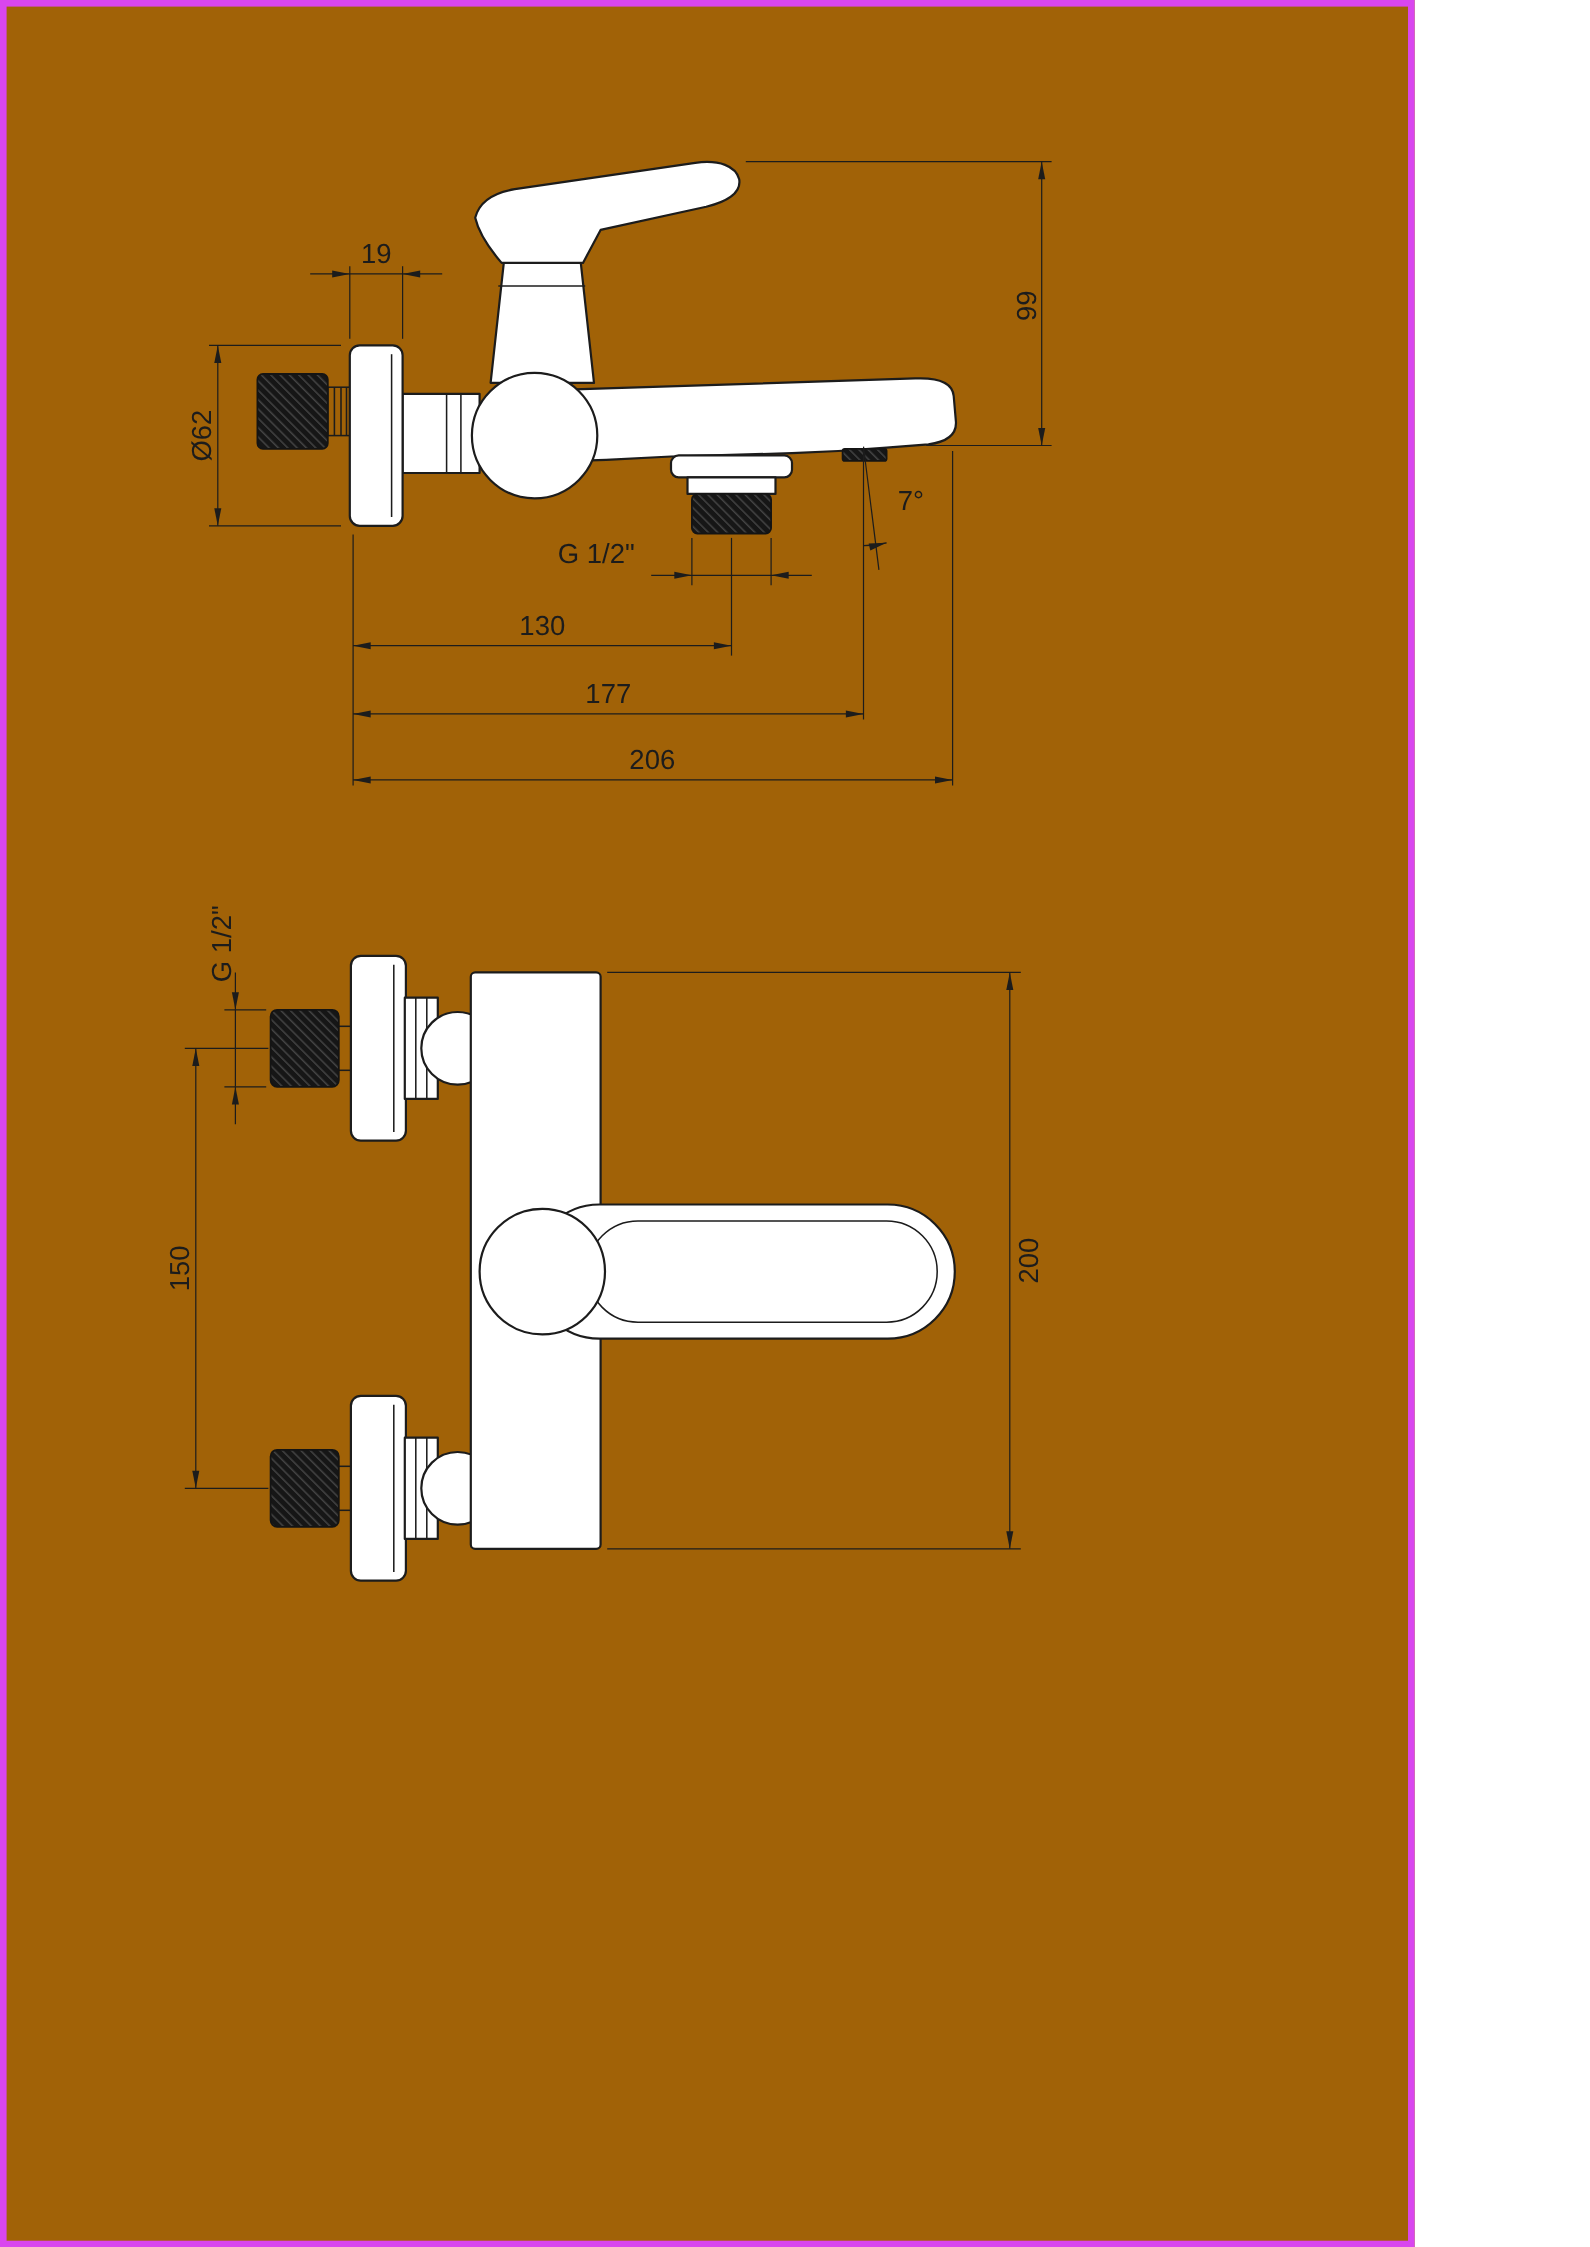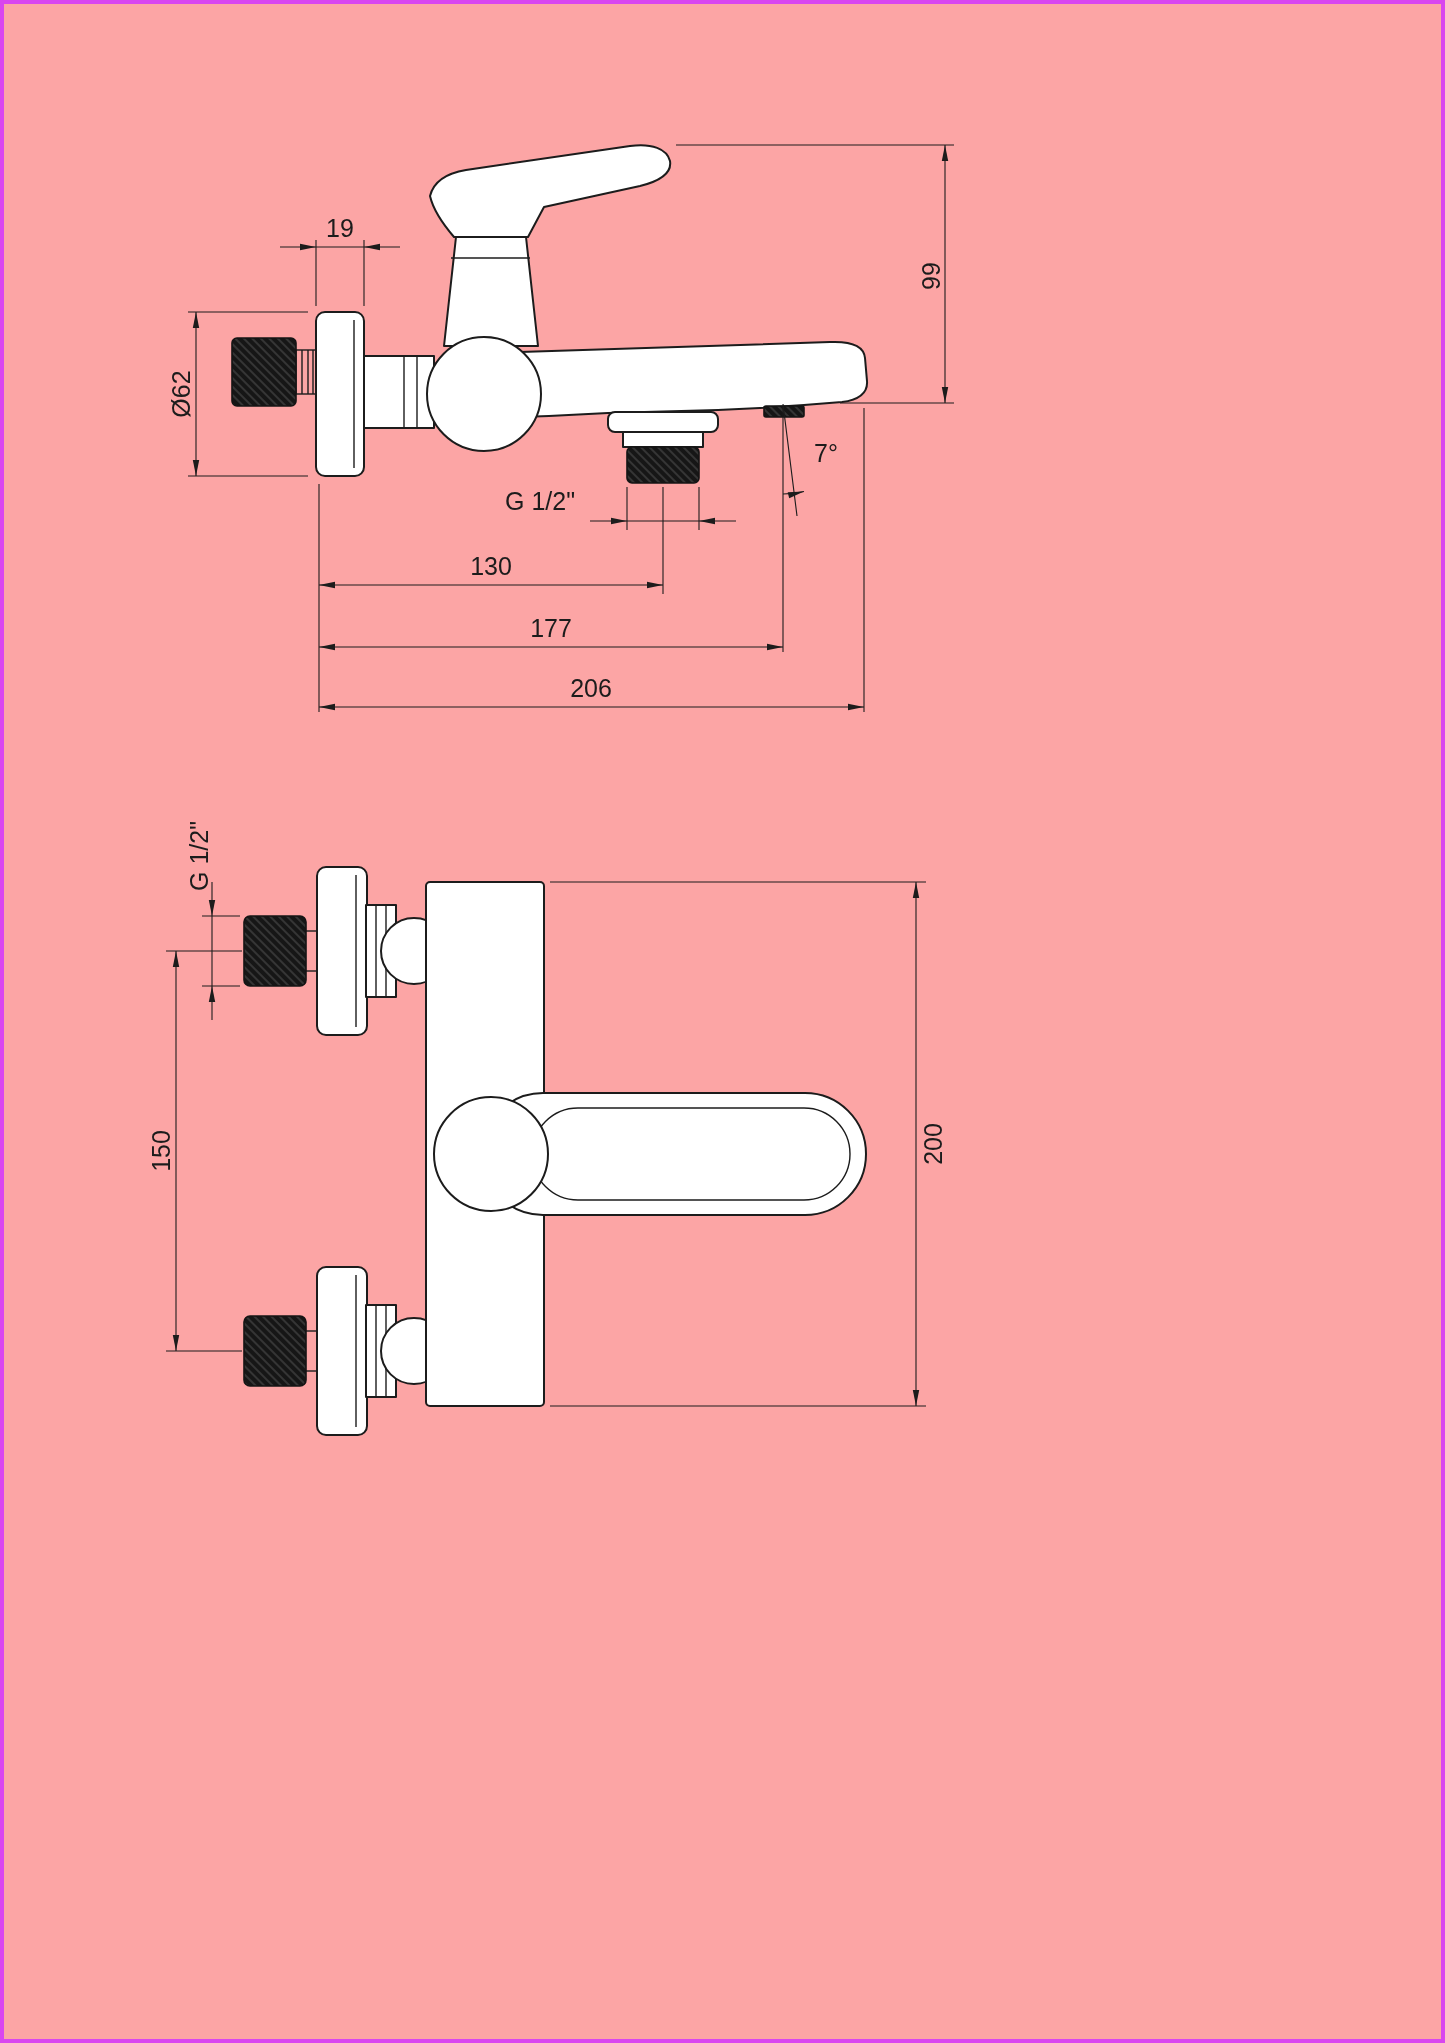--- a/index.html
+++ b/index.html
@@ -1,18 +1,18 @@
 <!DOCTYPE html>
 <html><head>
 <meta charset="utf-8">
 <style>
   html,body{margin:0;padding:0;background:#ffffff;}
   .page{
-    width:1445px;height:2043px;background:#fca5a5;
-    border:4px solid #d946ef;box-sizing:border-box;position:relative;
+    width:1286px;height:2043px;background:#a16207;
+    border:6px solid #d946ef;box-sizing:border-box;position:relative;
     font-family:"Liberation Sans","DejaVu Sans",sans-serif;
   }
   svg{display:block;}
   svg text{
     font-family:"Liberation Sans","DejaVu Sans",sans-serif;
     font-size:25px;fill:#1c1c1c;
   }
   .obj{fill:#ffffff;stroke:#1c1c1c;stroke-width:2;stroke-linejoin:round;stroke-linecap:round;}
   .thin{fill:none;stroke:#1c1c1c;stroke-width:1.4;}
   .dim{fill:none;stroke:#1c1c1c;stroke-width:1.1;}

